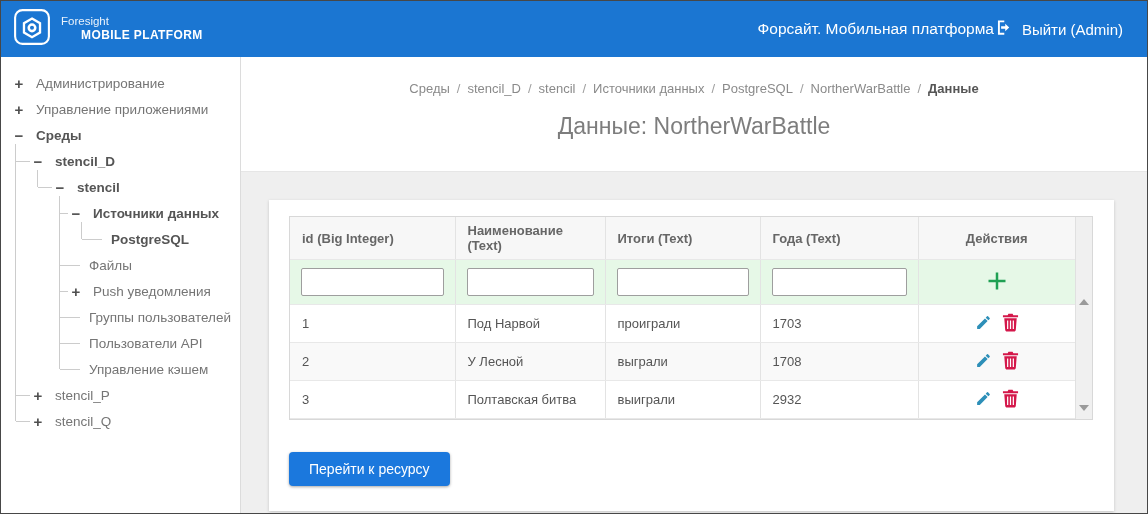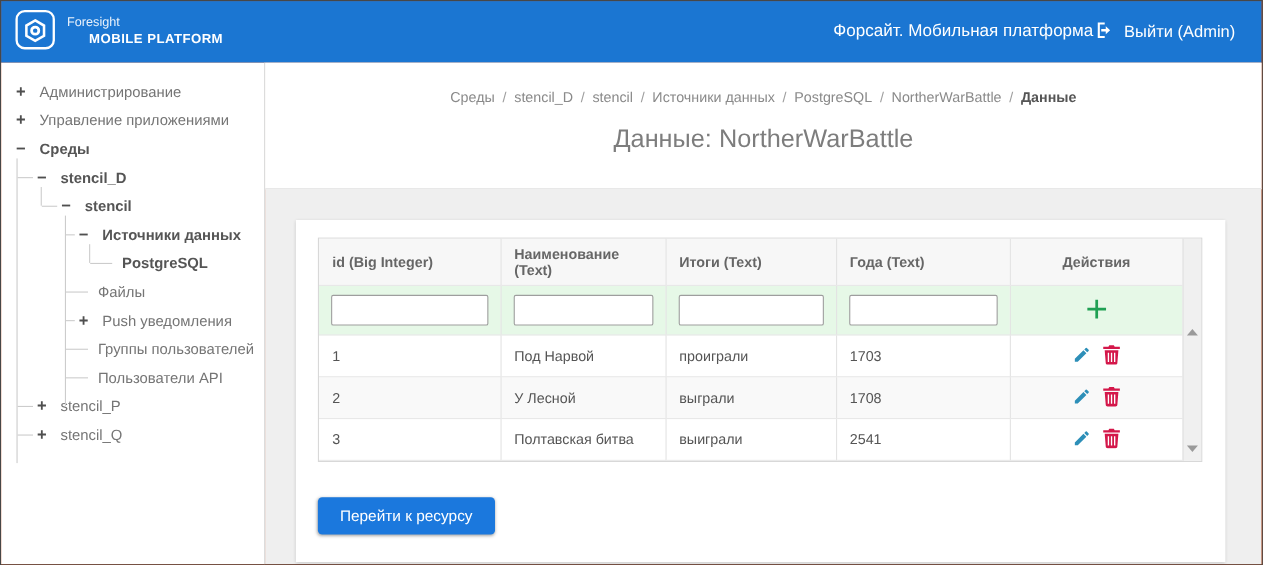--- a/index.html
+++ b/index.html
@@ -1,17 +1,17 @@
 <!DOCTYPE html>
 <html><head>
 <meta charset="utf-8">
 <style>
   * { box-sizing: border-box; margin: 0; padding: 0; }
   body { font-family: "Liberation Sans", sans-serif; background:#fff; }
-  .window { width:1148px; height:514px; border:1px solid #474747; background:#c2410c; overflow:hidden; position:relative; }
+  .window { width:1148px; height:514px; border:1px solid #474747; background:#7dd3fc; overflow:hidden; position:relative; }
 
   
   .topbar { height:56px; background:#1b76d2; display:flex; align-items:center; padding:0 24px 0 12px; color:#fff; }
   .brand { display:flex; align-items:center; gap:10px; width:300px; }
   .brand-text { line-height:1.15; }
   .brand-line1 { font-size:11.5px; font-weight:400; color:#eaf2fb; }
   .brand-line2 { font-size:12px; font-weight:bold; letter-spacing:.4px;padding-left:20px; }
   .app-title { flex:1; text-align:right; font-size:15.5px; font-weight:400; }
   .logout { display:flex; align-items:center; gap:9px; font-size:15px; cursor:pointer; }
 
@@ -144,20 +144,24 @@
         <span class="s-label">Push уведомления</span>
       </div>
       <div class="s-row" style="margin-left:59px">
         <span class="dash" style="width:20px"></span>
         <span class="s-label">Группы пользователей</span>
       </div>
       <div class="s-row" style="margin-left:59px">
         <span class="dash" style="width:20px"></span>
         <span class="s-label">Пользователи API</span>
       </div>
+      <div class="s-row" style="margin-left:59px">
+        <span class="dash" style="width:20px"></span>
+        <span class="s-label">Управление кэшем</span>
+      </div>
       <div class="s-row" style="margin-left:15px">
         <span class="dash" style="width:14px"></span>
         <span class="toggle">+</span>
         <span class="s-label">stencil_P</span>
       </div>
       <div class="s-row" style="margin-left:15px">
         <span class="dash" style="width:14px"></span>
         <span class="toggle">+</span>
         <span class="s-label">stencil_Q</span>
       </div>
@@ -247,21 +251,21 @@
                             <path d="M6 8v9M9 8v9M12 8v9" stroke="#ffffff" stroke-width="1.3"></path>
                           </svg>
                         </span>
                     </span>
                   </td>
                 </tr>
                 <tr>
                   <td>3</td>
                   <td>Полтавская битва</td>
                   <td>выиграли</td>
-                  <td>2541</td>
+                  <td>2932</td>
                   <td class="actions-cell">
                     <span class="row-actions">
                       <span class="icon-btn">
                           <svg width="17" height="17" viewBox="0 0 24 24" fill="#2d8fb8">
                             <path d="M3 17.25V21h3.75L17.81 9.94l-3.75-3.75L3 17.25zM20.71 7.04c.39-.39.39-1.02 0-1.41l-2.34-2.34a.9959.9959 0 0 0-1.41 0l-1.83 1.83 3.75 3.75 1.83-1.83z"></path>
                           </svg>
                         </span>
                       <span class="icon-btn">
                           <svg width="17" height="19" viewBox="0 0 18 20" fill="#d4174a">
                             <path d="M6.8 0.8h4.4l.8 1.4H17v2.2H1V2.2h5z"></path>

